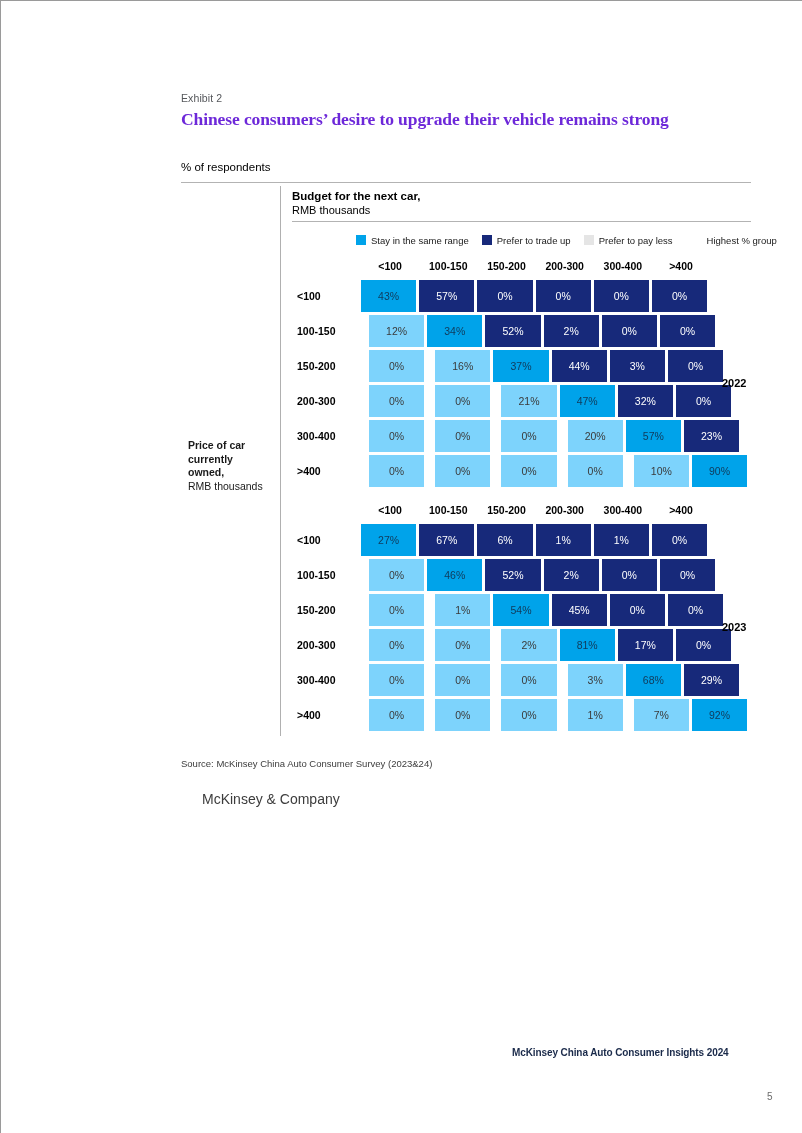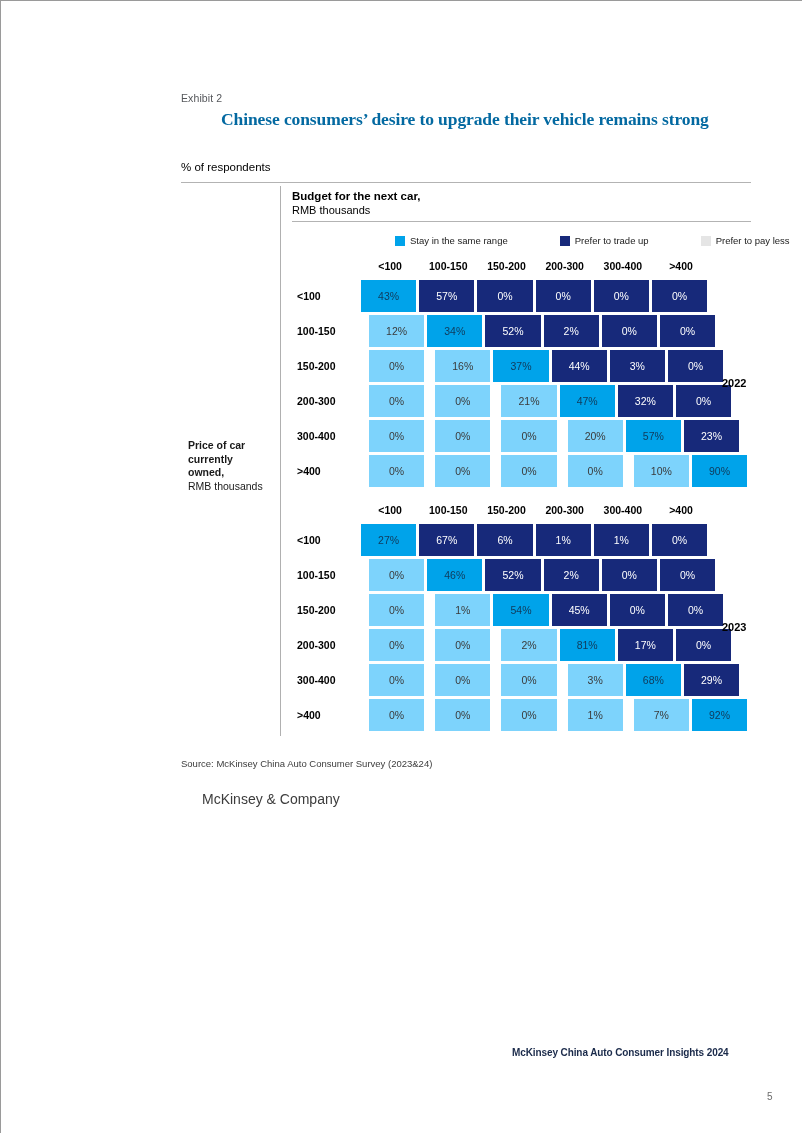--- a/index.html
+++ b/index.html
@@ -31,24 +31,23 @@
     color: #55575b;
     letter-spacing: 0.1px;
   }
   .headline {
     position: absolute;
     left: 180px;
     top: 108px;
     font-family: "Liberation Serif", serif;
     font-size: 17.5px;
     font-weight: 700;
-    color: #0369a1;
+    color: #6d28d9;
     letter-spacing: -0.1px;
     white-space: nowrap;
-    margin-left: 40px;
   }
   .subhead {
     position: absolute;
     left: 180px;
     top: 144px;
     font-size: 12.5px;
     font-weight: 700;
     color: #000000;
     letter-spacing: -0.1px;
   }
@@ -120,21 +119,21 @@
   .legend {
     position: absolute;
     left: 355px;
     top: 234px;
     display: flex;
     align-items: center;
     font-size: 9.5px;
     color: #1a1a1a;
     white-space: nowrap;
   }
-  .legend-item { display: flex; align-items: center; margin-left: 39px; }
+  .legend-item { display: flex; align-items: flex-start; }
   .swatch {
     width: 10px;
     height: 10px;
     margin-right: 5px;
     display: inline-block;
   }
   .legend-gap1 { width: 13px; }
   .legend-gap2 { width: 13px; }
   .legend-gap3 { width: 34px; }
   .legend-text-only { color: #1a1a1a; }

